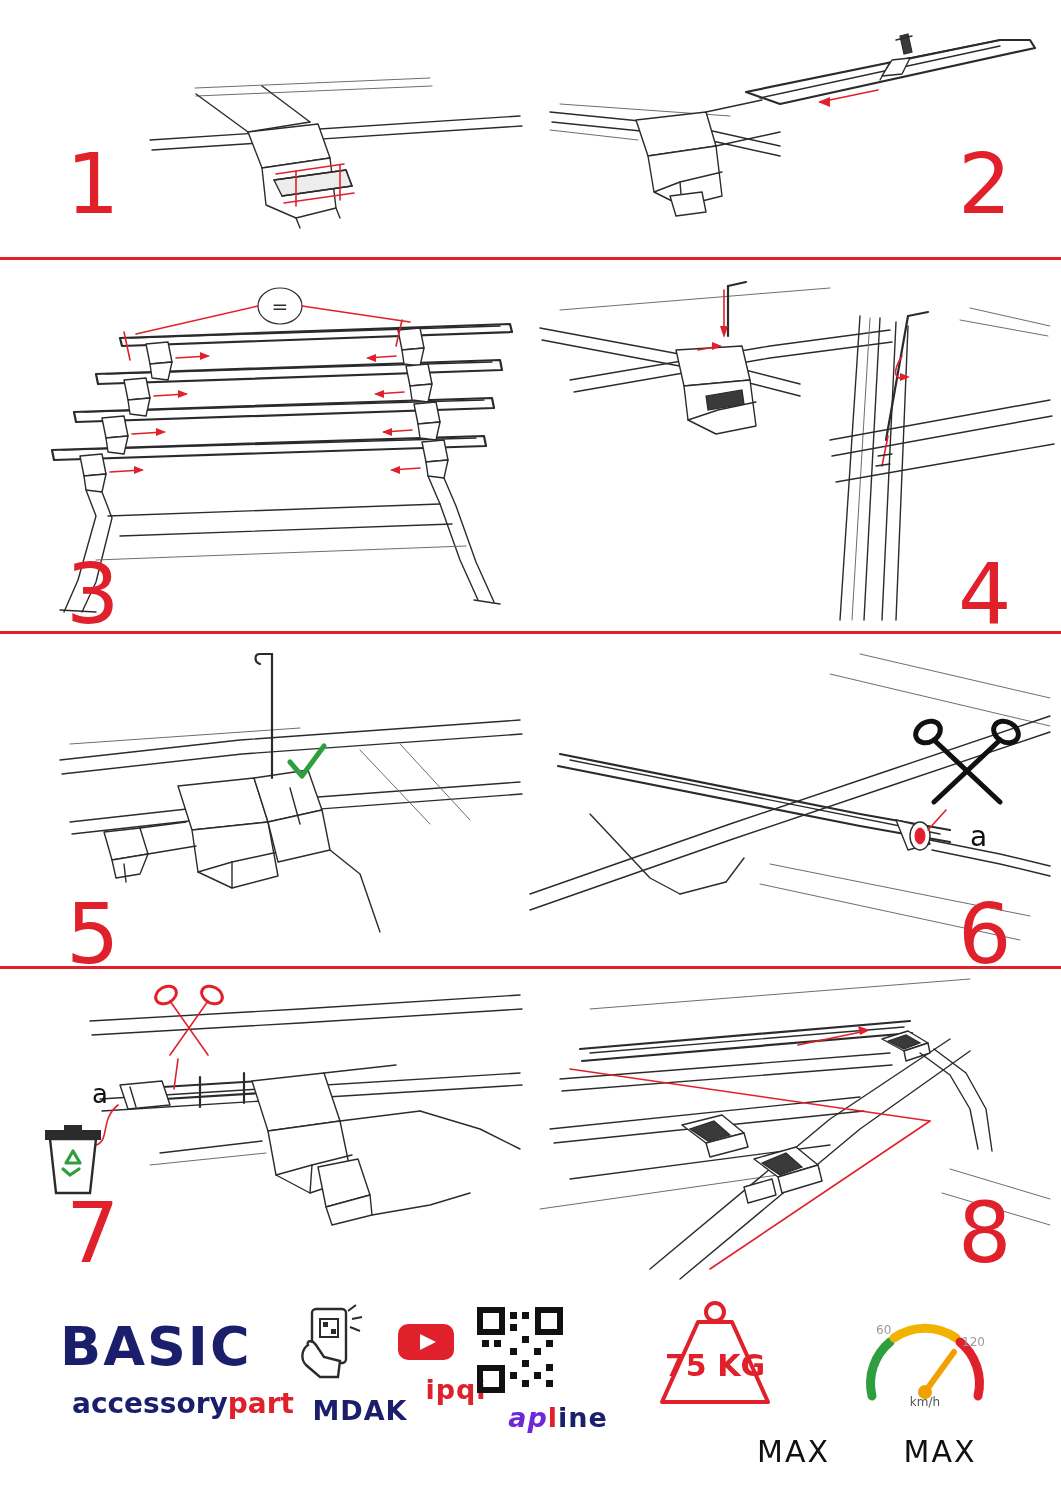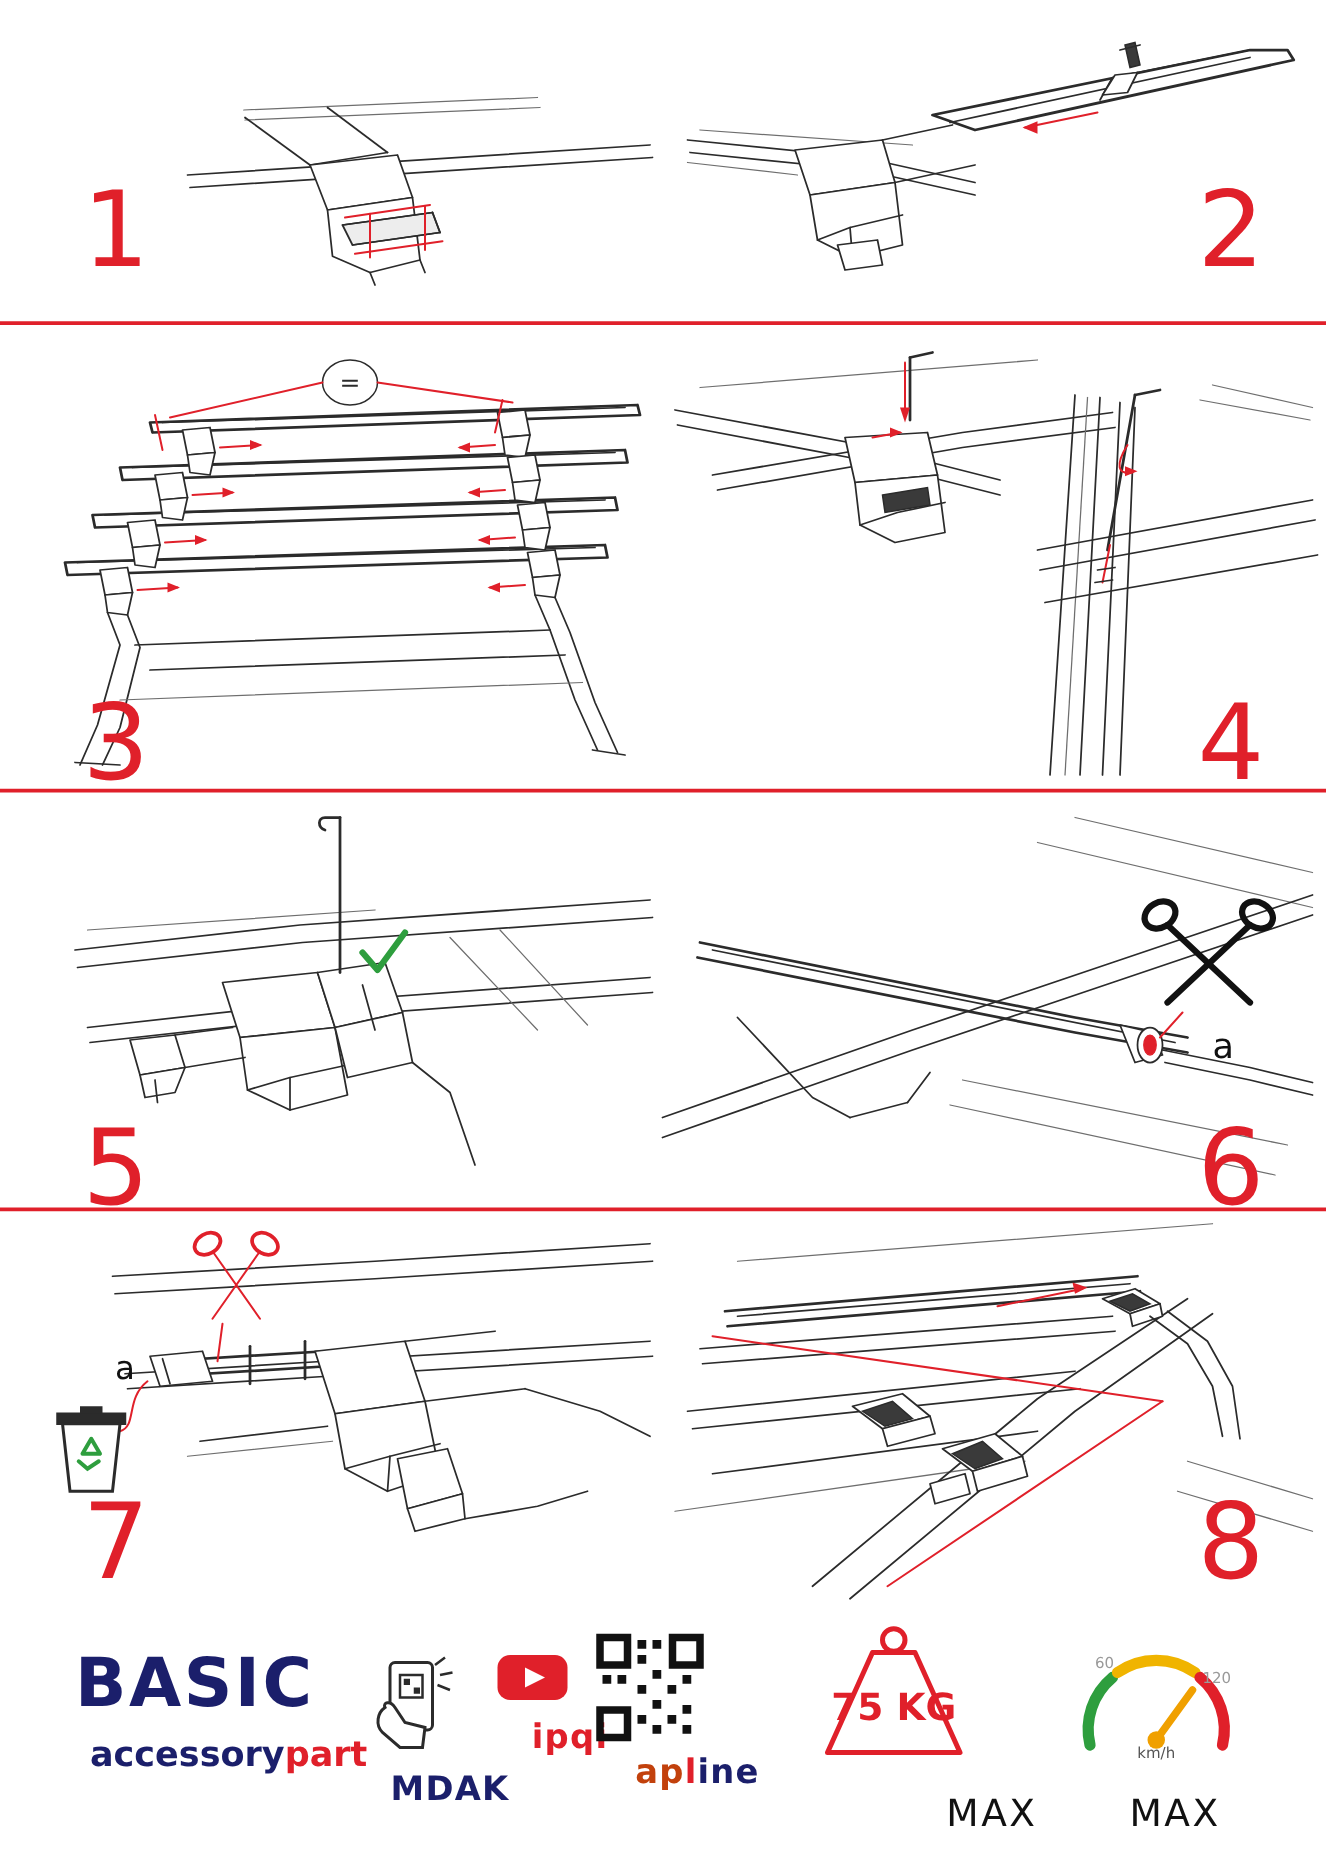--- a/index.html
+++ b/index.html
@@ -21,21 +21,21 @@
   
   .footer{position:absolute;left:0;top:1290px;width:1061px;height:210px;padding-left:44px;}
   .brand{position:absolute;left:60px;top:30px;width:250px;text-align:left;}
   .brand .basic{font-family:"DejaVu Sans",sans-serif;font-weight:bold;font-size:54px;letter-spacing:2px;color:#1b1f6b;line-height:1;}
   .brand .accessorypart{font-family:"DejaVu Sans",sans-serif;font-weight:bold;font-size:28px;letter-spacing:0px;line-height:1;margin-top:16px;margin-left:12px;}
   .brand .accessorypart .a{color:#1b1f6b;} .brand .accessorypart .b{color:#e0202a;}
   .logoblock{position:absolute;text-align:center;}
   .logoblock .cap{font-size:27px;font-weight:bold;letter-spacing:1px;margin-top:10px;}
   .mdak{color:#1b1f6b;}
   .ipqi{color:#e0202a;font-weight:400;}
-  .apline .ap{color:#c2410c;} .apline .l{color:#e0202a;} .apline .ine{color:#1b1f6b;}
+  .apline .ap{color:#6d28d9;font-style:italic;} .apline .l{color:#e0202a;} .apline .ine{color:#1b1f6b;}
   .maxblock{position:absolute;text-align:center;}
   .maxblock .maxcap{font-size:30px;color:#111;margin-top:24px;letter-spacing:2px;}
   .kgtxt{font-size:30px;font-weight:bold;fill:#e0202a;}
   .smallnum{font-size:12px;fill:#9a9a9a;}
   .kmh{font-size:12px;fill:#555;}
 </style>
 </head>
 <body>
 
 <div class="sheet">
@@ -357,21 +357,21 @@
 
   <div class="footer">
 
     <div class="brand">
       <div class="basic">BASIC</div>
       <div class="accessorypart">
         <span class="a">accessory</span><span class="b">part</span>
       </div>
     </div>
 
-    <div class="logoblock" style="left:290px;top:36px;width:140px;">
+    <div class="logoblock" style="left:290px;top:15px;width:140px;">
       <svg width="80" height="80" viewBox="0 0 80 80">
         <rect x="22" y="4" width="34" height="54" rx="4" fill="#fff" stroke="#2b2b2b" stroke-width="2.4"></rect>
         <rect x="30" y="14" width="18" height="18" fill="none" stroke="#2b2b2b" stroke-width="2"></rect>
         <rect x="33" y="17" width="5" height="5" fill="#2b2b2b"></rect>
         <rect x="41" y="24" width="5" height="5" fill="#2b2b2b"></rect>
         <path d="M58 6 L66 0 M62 14 L72 12 M60 22 L70 26" stroke="#2b2b2b" stroke-width="2" fill="none"></path>
         <path d="M18 40 C12 44 10 54 16 60 L30 72 L48 72 L50 56 L34 52 L26 40 C22 34 16 36 18 40 Z" fill="#fff" stroke="#2b2b2b" stroke-width="2.4"></path>
       </svg>
       <div class="cap mdak">MDAK</div>
     </div>

